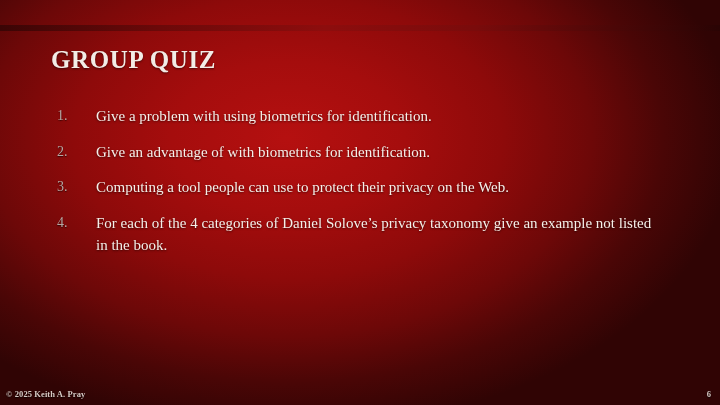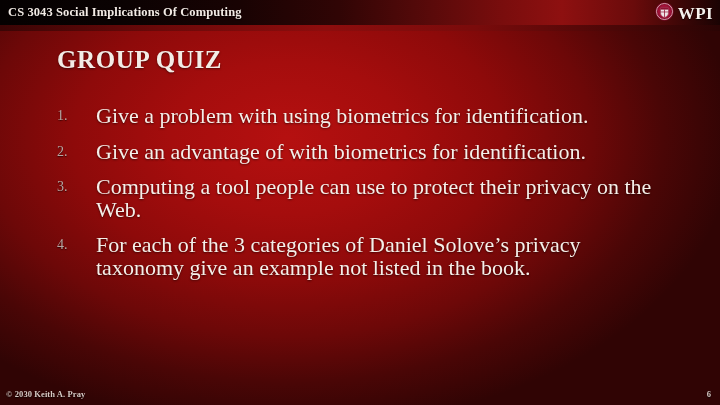--- a/index.html
+++ b/index.html
@@ -75,21 +75,21 @@
     color:#f7f2ee;
     font-size:17px;
     font-weight:bold;
     letter-spacing:.4px;
     line-height:1;
     text-shadow:0 1px 1px rgba(0,0,0,.8);
   }
 
   
   .slide-title {
-    position:absolute; left:57px; top:46px;
+    position:absolute; left:51px; top:46px;
     color:#f3ece6;
     font-size:25px;
     letter-spacing:.6px;
     text-shadow:0 1px 2px rgba(0,0,0,.5);
   }
 
   
   .body-list {
     position:absolute;
     left:57px; top:105px;
@@ -105,21 +105,21 @@
     width:39px;
     color:#b6a6a2;
     font-size:14px;
     line-height:22.5px;
     text-align:left;
     text-shadow:0 1px 1px rgba(0,0,0,.55);
   }
   .li-text {
     flex:1 1 auto;
     color:#f5efe9;
-    font-size:22px;
+    font-size:15px;
     line-height:22.5px;
     text-shadow:0 1px 2px rgba(0,0,0,.55);
   }
 
   
   .footer-copyright {
     position:absolute; left:6px; bottom:6px;
     color:#d6c9c4;
     font-size:8.5px;
     font-weight:bold;
@@ -132,39 +132,20 @@
     font-size:8.5px;
     font-weight:bold;
     text-shadow:0 1px 1px rgba(0,0,0,.7);
   }
 </style>
 </head>
 <body>
 
 <div class="slide">
 
-  <div class="header">
-    <span class="course-title">CS 3043 Social Implications Of Computing</span>
-
-    <div class="brand">
-      <span class="seal">
-        <svg width="19" height="19" viewBox="0 0 40 40" aria-hidden="true">
-          <circle cx="20" cy="20" r="19" fill="#8d1030"></circle>
-          <circle cx="20" cy="20" r="17" fill="none" stroke="#e8cfd6" stroke-width="1.6"></circle>
-          <circle cx="20" cy="20" r="13.5" fill="#a5133a"></circle>
-          <path d="M11.5 12 h17 v11 q0 6.5 -8.5 10 q-8.5 -3.5 -8.5 -10 z" fill="#f0e3e7" stroke="#70061f" stroke-width="0.8"></path>
-          <path d="M11.5 12 h17 v4 h-17 z" fill="#8d1030"></path>
-          <path d="M20 16 v17" stroke="#8d1030" stroke-width="1.6"></path>
-          <path d="M11.5 21 h17" stroke="#8d1030" stroke-width="1.4"></path>
-          <circle cx="20" cy="20" r="19" fill="none" stroke="#5e0418" stroke-width="1"></circle>
-        </svg>
-      </span>
-      <span class="brand-text">WPI</span>
-    </div>
-  </div>
   <div class="header-rule"></div>
 
   <h1 class="slide-title">GROUP QUIZ</h1>
 
   <ol class="body-list">
 
     <li class="li">
       <span class="li-num">1.</span>
       <span class="li-text">Give a problem with using biometrics for identification.</span>
     </li>
@@ -174,21 +155,21 @@
       <span class="li-text">Give an advantage of with biometrics for identification.</span>
     </li>
 
     <li class="li">
       <span class="li-num">3.</span>
       <span class="li-text">Computing a tool people can use to protect their privacy on the Web.</span>
     </li>
 
     <li class="li">
       <span class="li-num">4.</span>
-      <span class="li-text">For each of the 3 categories of Daniel Solove’s privacy taxonomy give an example not listed in the book.</span>
+      <span class="li-text">For each of the 4 categories of Daniel Solove’s privacy taxonomy give an example not listed in the book.</span>
     </li>
 
   </ol>
 
-  <div class="footer-copyright">© 2030 Keith A. Pray</div>
+  <div class="footer-copyright">© 2025 Keith A. Pray</div>
   <div class="footer-pageno">6</div>
 
 </div>
 
 </body></html>

